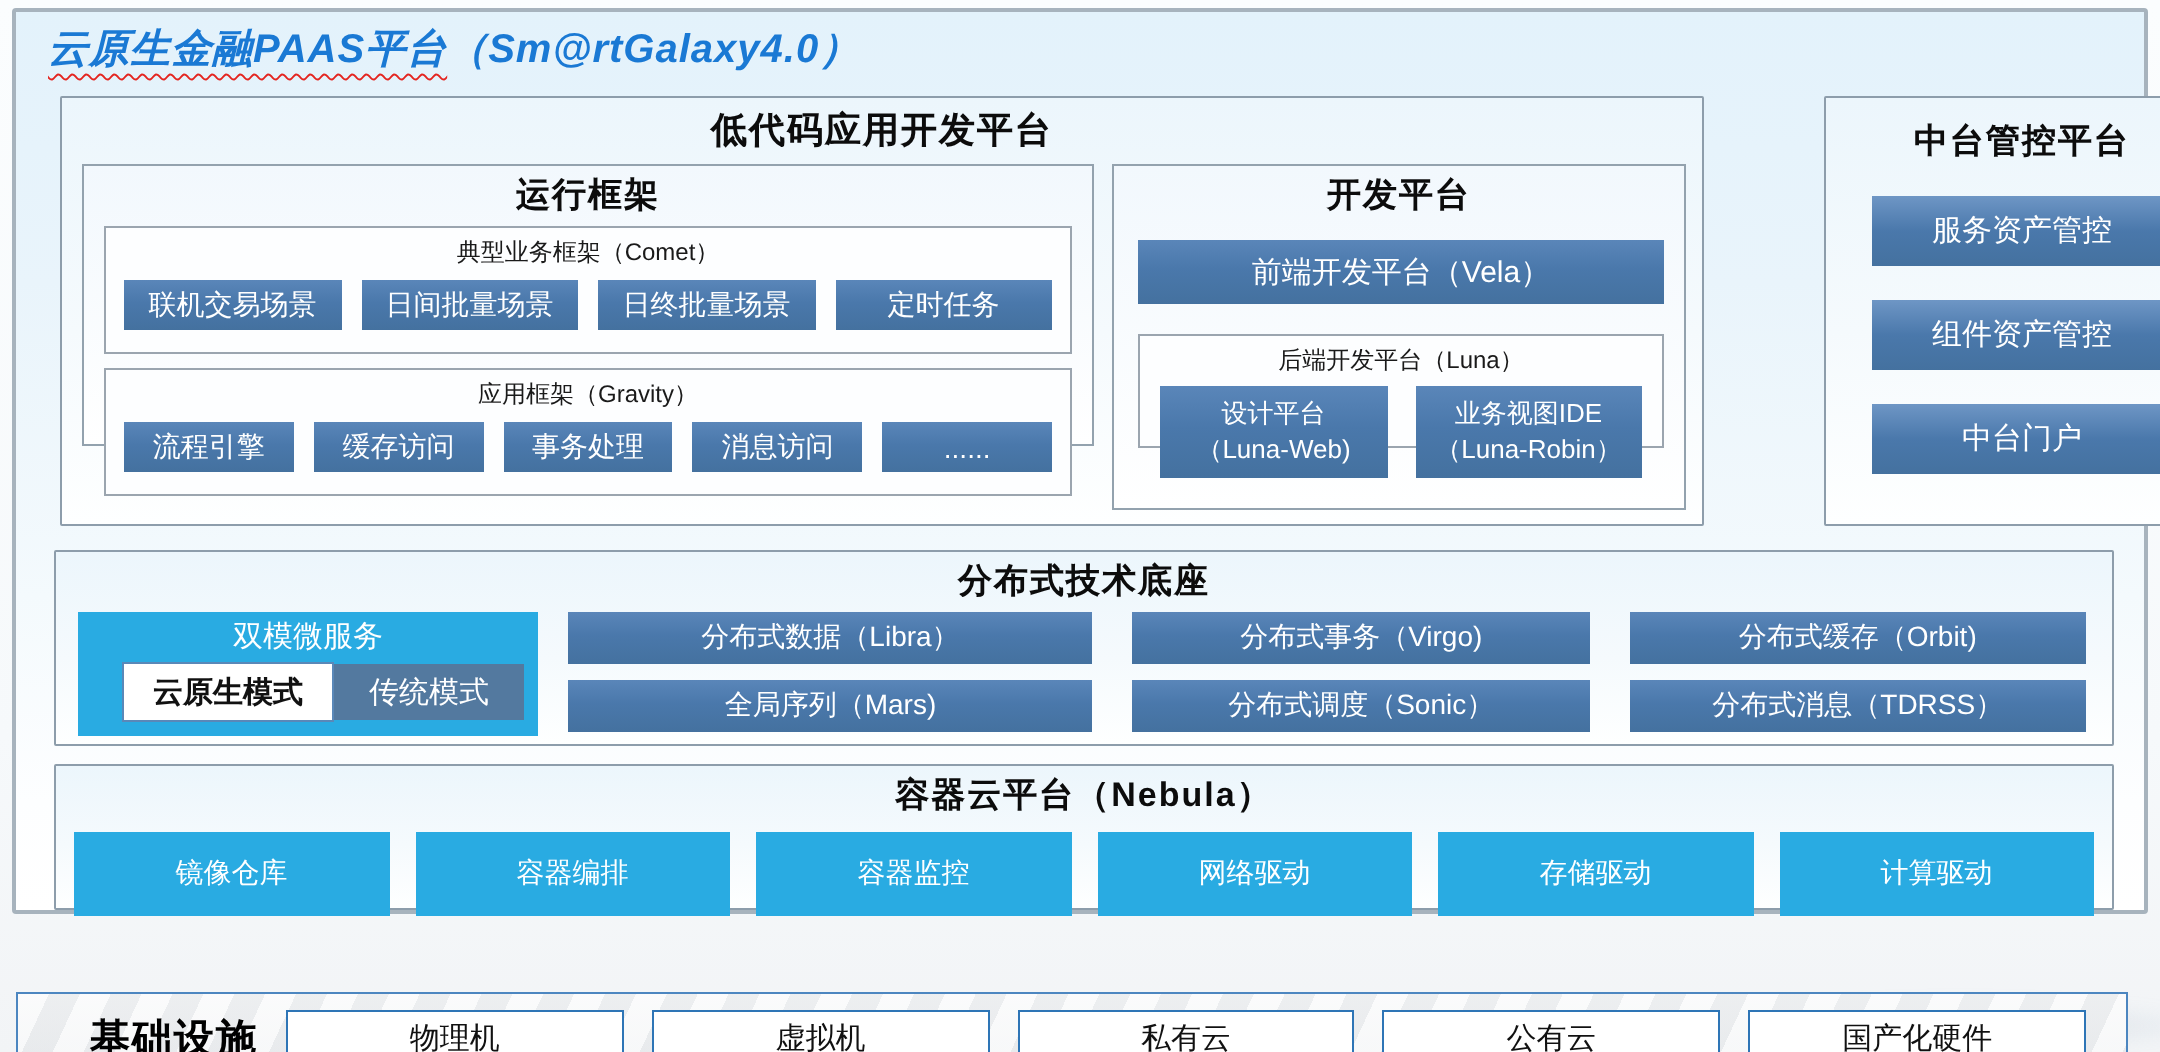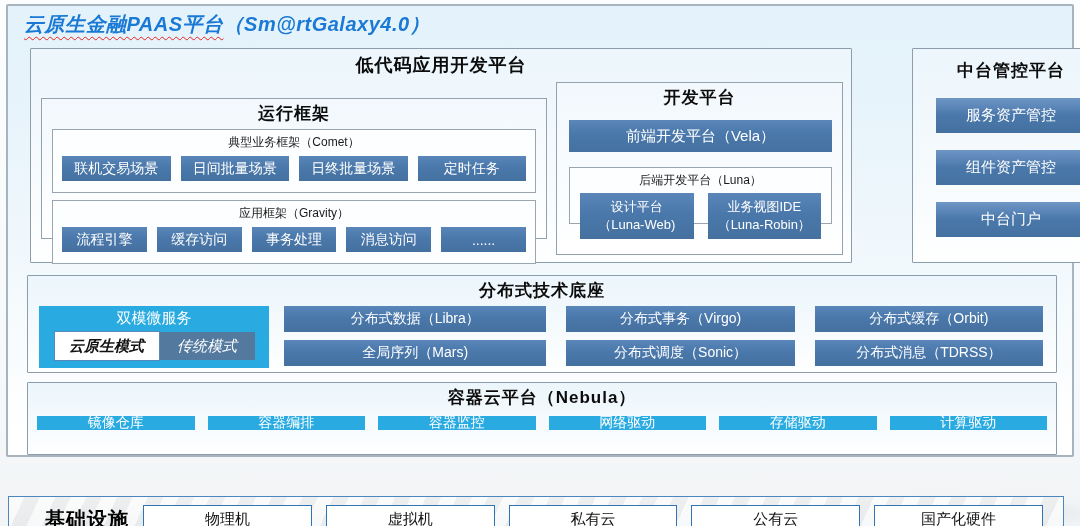--- a/index.html
+++ b/index.html
@@ -56,55 +56,55 @@
     color: #ffffff; font-size: 14px;
     display: flex; align-items: center; justify-content: center;
     flex: 1; white-space: nowrap;
   }
   .cyan {
     background: #29abe2; color: #ffffff; font-size: 14px;
     display: flex; align-items: center; justify-content: center; flex: 1;
   }
   
   #lowcode { left: 30px; top: 48px; width: 822px; height: 215px; }
-  #runtime { position: absolute; left: 10px; top: 49px; width: 506px; height: 141px; border: 1.2px solid #93a2ae; background: linear-gradient(180deg,#f2f8fd,#ffffff); }
+  #runtime { position: absolute; left: 10px; top: 33px; width: 506px; height: 141px; border: 1.2px solid #93a2ae; background: linear-gradient(180deg,#f2f8fd,#ffffff); }
   #comet   { left: 10px; top: 30px; width: 484px; height: 64px; }
   #gravity { left: 10px; top: 101px; width: 484px; height: 64px; }
   
   #dev { position: absolute; left: 525px; top: 33px; width: 287px; height: 173px; border: 1.2px solid #93a2ae; background: linear-gradient(180deg,#f2f8fd,#ffffff); }
   #vela { position: absolute; left: 12px; right: 10px; top: 37px; height: 32px; font-size: 15px; }
   #luna { left: 12px; right: 10px; top: 84px; height: 57px; }
   .luna-row { display: flex; gap: 14px; margin: 4px 10px 0 10px; height: 46px; }
   .two-line { flex-direction: column; line-height: 1.35; font-size: 13px; }
   
   #mid { left: 912px; top: 48px; width: 198px; height: 215px; }
   .mid-col { display: flex; flex-direction: column; align-items: center; gap: 17px; margin-top: 16px; }
   .mid-btn { width: 150px; height: 35px; flex: none; font-size: 15px; background: linear-gradient(180deg,#6e96c5 0%,#4a78ab 50%,#44719f 100%); }
   
   #dist { left: 27px; top: 275px; width: 1030px; height: 98px; }
   #dualmode { position: absolute; left: 11px; top: 30px; width: 230px; height: 62px; background: #29abe2; }
   .dual-title { color: #fff; font-size: 15px; text-align: center; padding-top: 3px; }
-  .dual-row { display: flex; justify-content: center; align-items: center; padding: 0 7px; margin-top: 3px; font-style: italic; }
+  .dual-row { display: flex; justify-content: flex-end; align-items: center; padding: 0 7px; margin-top: 3px; }
   .native-mode {
     width: 106px; height: 30px; background: #ffffff; border: 1.5px solid #5a88b8;
     color: #111; font-size: 15px; font-weight: bold;
     display: flex; align-items: center; justify-content: center;
   }
   .trad-mode {
     width: 95px; height: 28px; background: #53799f; color: #fff; font-size: 15px;
     display: flex; align-items: center; justify-content: center;
   }
   #dist-grid {
     position: absolute; left: 256px; top: 30px; right: 13px; height: 60px;
     display: grid; grid-template-columns: 1.15fr 1fr 1fr; grid-auto-rows: 26px;
     column-gap: 20px; row-gap: 8px;
   }
   
   #nebula { left: 27px; top: 382px; width: 1030px; height: 73px; }
-  .neb-row { display: flex; gap: 13px; margin: 7px 9px 0 9px; height: 14px; }
+  .neb-row { display: flex; gap: 13px; margin: 7px 9px 0 9px; height: 42px; }
   
   #infra {
     position: absolute; left: 8px; top: 496px; width: 1056px; height: 47px;
     border: 1.5px solid #4c86c0;
     background:
       repeating-linear-gradient(115deg, rgba(255,255,255,0.5) 0 14px, rgba(210,214,218,0.25) 14px 28px),
       linear-gradient(180deg, #f6f7f8 0%, #eceef0 100%);
     display: flex; align-items: center;
   }
   .infra-label { margin-left: 36px; font-size: 20px; font-weight: bold; color: #000; letter-spacing: 1px; flex: none; }

